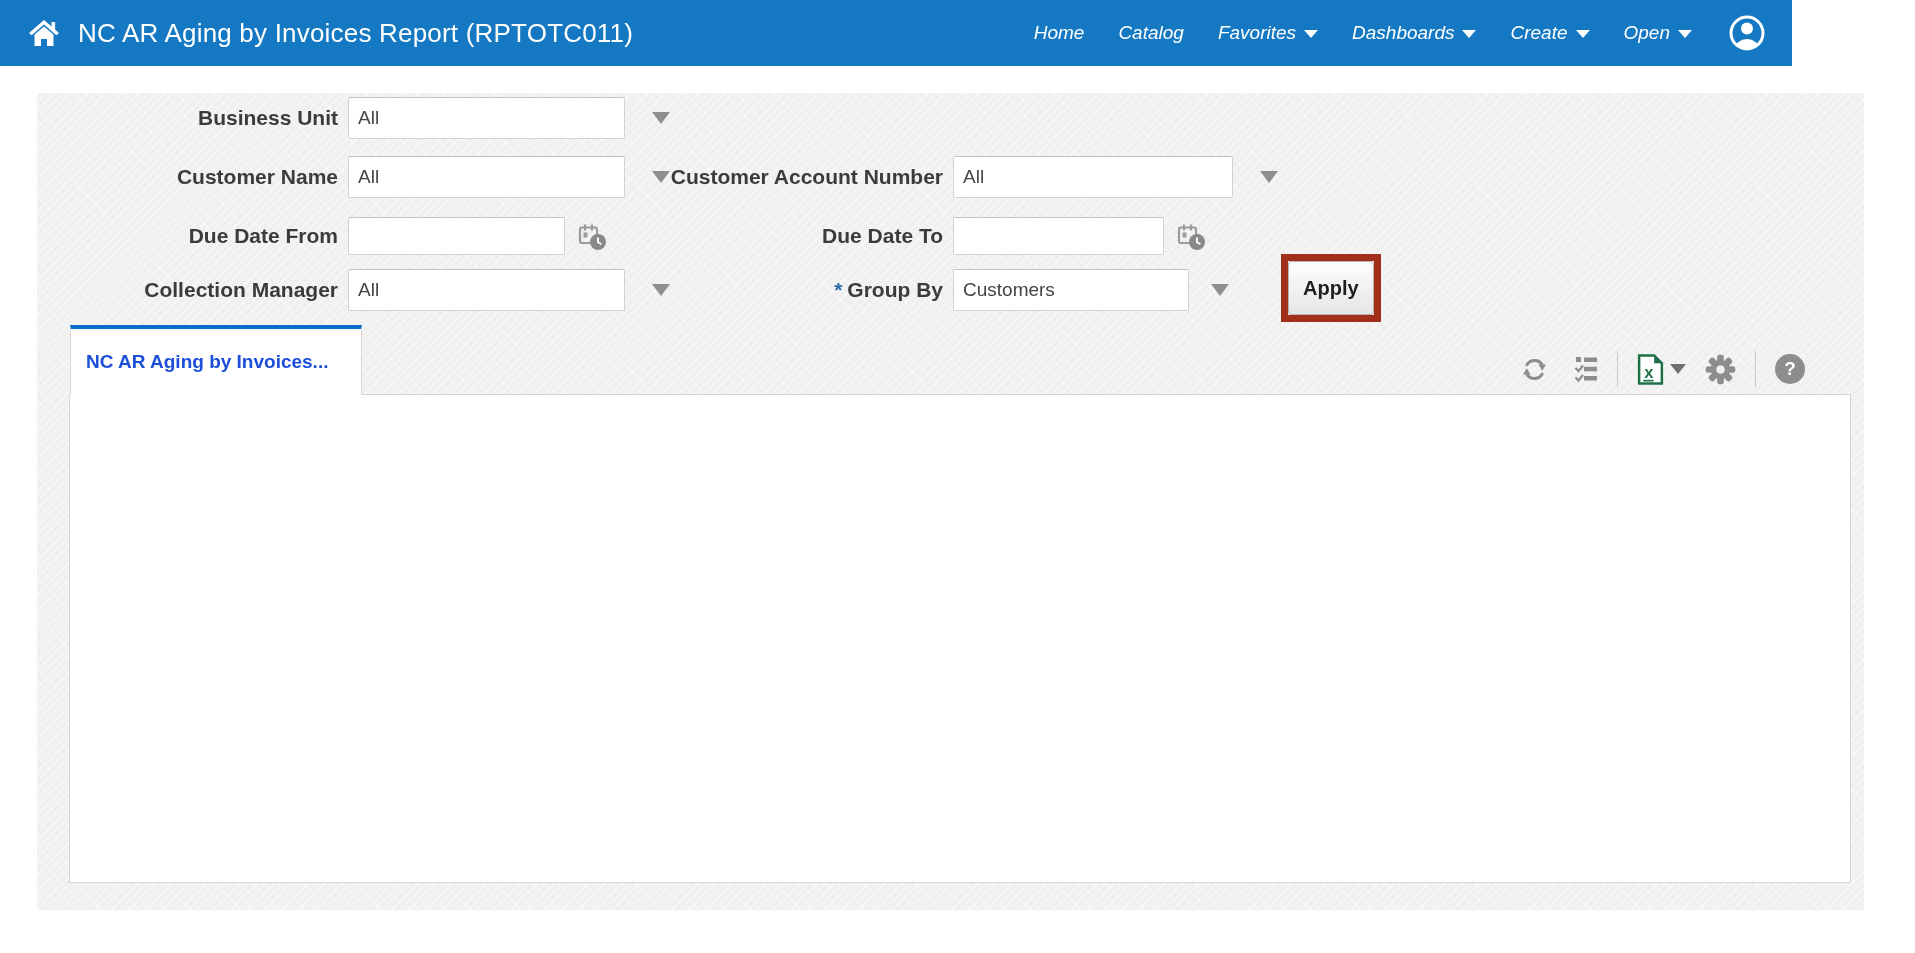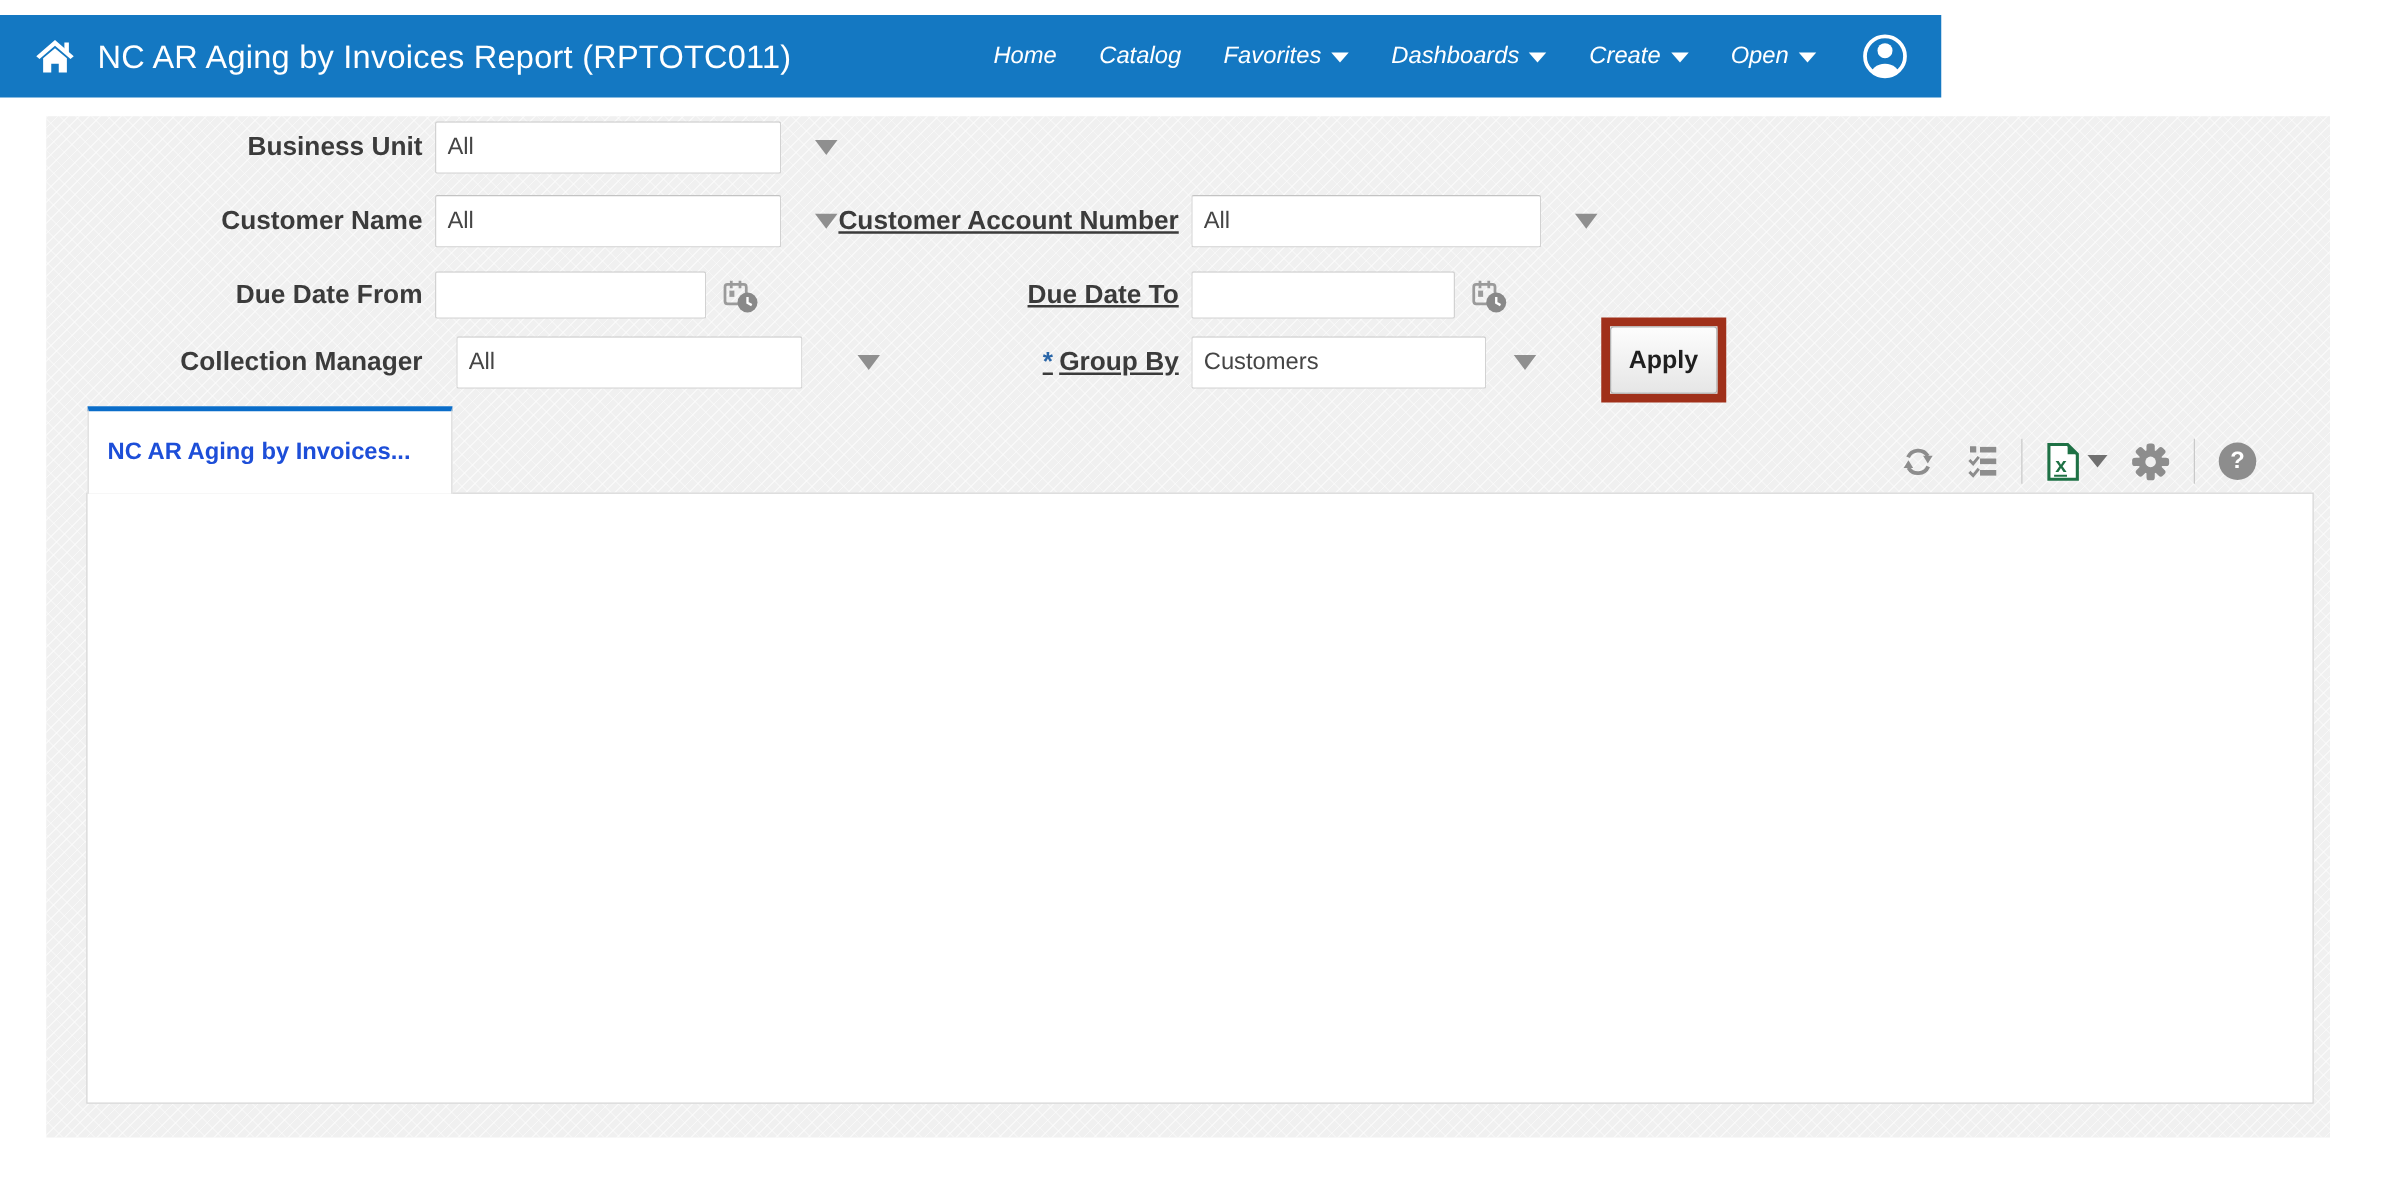--- a/index.html
+++ b/index.html
@@ -1,40 +1,40 @@
 <!DOCTYPE html>
 <html><head>
 <meta charset="utf-8">
 <style>
   * { margin:0; padding:0; box-sizing:border-box; }
   html,body { width:1915px; height:953px; background:#ffffff; overflow:hidden;
               font-family:"Liberation Sans","DejaVu Sans",sans-serif; }
 
   
-  .app-header { position:absolute; left:0; top:0; width:1553px; height:66px;
-                background:#1478C2; display:flex; align-items:center;margin-top:12px; }
+  .app-header { position:absolute; left:0; top:0; width:1792px; height:66px;
+                background:#1478C2; display:flex; align-items:center; }
   .home-btn { margin-left:24px; width:40px; display:flex; align-items:center; justify-content:center; cursor:pointer; }
   .app-title { color:#ffffff; font-size:26px; letter-spacing:0.2px; margin-left:14px; white-space:nowrap; }
   .nav { position:absolute; right:100px; top:0; height:66px; display:flex; align-items:center; gap:34px;font-style:italic; }
   .nav-item { color:#ffffff; font-size:19px; display:flex; align-items:center; gap:8px; cursor:pointer; white-space:nowrap; }
   .nav-caret { width:0; height:0; border-left:7px solid transparent; border-right:7px solid transparent;
                border-top:8px solid #ffffff; margin-top:2px; }
   .avatar { position:absolute; right:26px; top:14px; cursor:pointer; }
 
   
   .panel { position:absolute; left:37px; top:93px; width:1827px; height:817px;
            background:#f0f0f0;
            background-image:
              repeating-linear-gradient(135deg, rgba(255,255,255,0.55) 0px, rgba(255,255,255,0.55) 1px, rgba(0,0,0,0) 1px, rgba(0,0,0,0) 6px),
              repeating-linear-gradient(45deg, rgba(255,255,255,0.35) 0px, rgba(255,255,255,0.35) 1px, rgba(0,0,0,0) 1px, rgba(0,0,0,0) 9px); }
 
   .frow { position:absolute; display:flex; align-items:center; }
   .flabel { font-weight:bold; color:#3b3b3b; font-size:21px; text-align:right; padding-right:10px; white-space:nowrap; }
   .lab1 { width:311px; }
-  .lab2 { width:300px;text-decoration:underline; }
+  .lab2 { width:300px; }
   .req { color:#2A66A8; font-weight:bold; margin-right:5px; }
   .finput { height:42px; border:1px solid #d2d2d2; border-top-color:#c3c3c3; border-radius:2px;
             background:#ffffff; font-size:19px; color:#454545; padding:0 9px; outline:none;
             font-family:"Liberation Sans","DejaVu Sans",sans-serif; }
   .w-lov { width:277px; }
   .w-lov2 { width:280px; }
   .w-gb { width:236px; }
   .w-date { width:217px; height:38px; }
   .w-date2 { width:211px; height:38px; }
   .dd-arrow { width:0; height:0; border-left:9px solid transparent; border-right:9px solid transparent;
@@ -158,21 +158,21 @@
         <rect x="3" y="6.5" width="17" height="15.5" rx="2" fill="none" stroke="#9b9b9b" stroke-width="2.2"></rect>
         <line x1="8" y1="3.5" x2="8" y2="9.5" stroke="#9b9b9b" stroke-width="2.2"></line>
         <line x1="15" y1="3.5" x2="15" y2="9.5" stroke="#9b9b9b" stroke-width="2.2"></line>
         <rect x="6.5" y="11.5" width="4" height="5" fill="#9b9b9b"></rect>
         <circle cx="21" cy="21" r="8" fill="#898989"></circle>
         <path d="M21 16.5 v4.8 l3.4 1.8" fill="none" stroke="#ffffff" stroke-width="1.9"></path>
       </svg>
     </span>
   </div>
 
-  <div class="frow" style="left:0; top:176px;gap:17px;">
+  <div class="frow" style="left:0; top:176px;">
     <div class="flabel lab1">Collection Manager</div>
     <input class="finput w-lov" value="All" style="">
     <span class="dd-arrow"></span>
   </div>
   <div class="frow" style="left:616px; top:176px;">
     <div class="flabel lab2">
       <span class="req">*</span><span>Group By</span>
     </div>
     <input class="finput w-gb" value="Customers" style="">
     <span class="dd-arrow" style="margin-left:22px;"></span>

